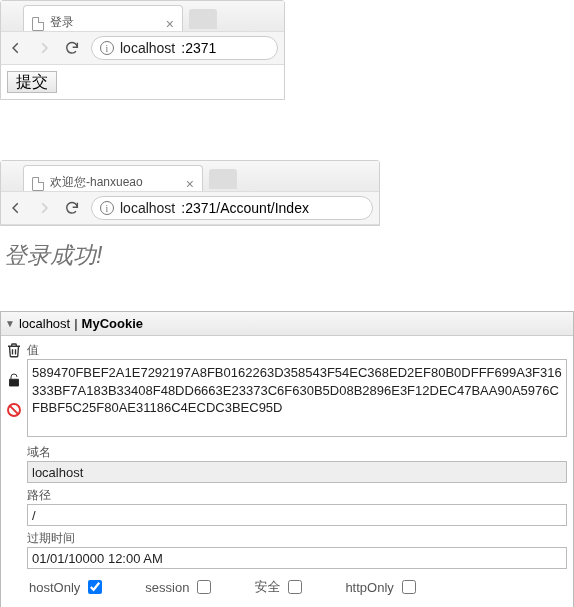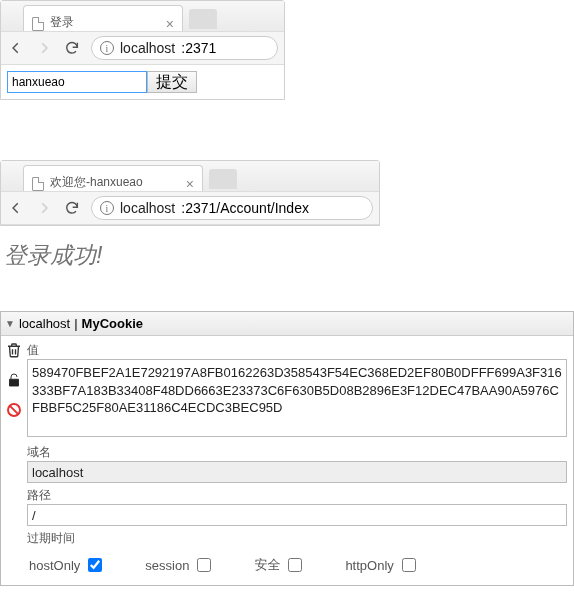--- a/index.html
+++ b/index.html
@@ -235,21 +235,20 @@
         </svg>
     </div>
     <div class="addrwrap">
       <span class="info">i</span>
       <span class="host">localhost</span>
         <span class="rest">:2371</span>
     </div>
   </div>
   <div class="page">
     <div class="loginrow">
-      <input type="text" value="hanxueao" style="">
       <button>提交</button>
     </div>
   </div>
 </div>
 
 <div style="height:60px"></div>
 
 <div class="browser" style="width:380px;">
   <div class="tabbar">
     <div class="tab" style="min-width:180px;">
@@ -316,20 +315,21 @@
       <div class="lbl">值</div>
       <textarea class="cookieval" readonly="" style="">589470FBEF2A1E7292197A8FB0162263D358543F54EC368ED2EF80B0DFFF699A3F316333BF7A183B33408F48DD6663E23373C6F630B5D08B2896E3F12DEC47BAA90A5976CFBBF5C25F80AE31186C4ECDC3BEC95D</textarea>
 
       <div class="lbl">域名</div>
       <input class="txtin shade" value="localhost" style="">
 
       <div class="lbl">路径</div>
       <input class="txtin" value="/" style="">
 
       <div class="lbl">过期时间</div>
+      <input class="txtin" value="01/01/10000 12:00 AM" style="">
 
       <div class="flagrow">
         <label>
           <span>hostOnly</span>
           <input type="checkbox" checked="" style="">
         </label>
         <label>
           <span>session</span>
           <input type="checkbox" style="">
         </label>

